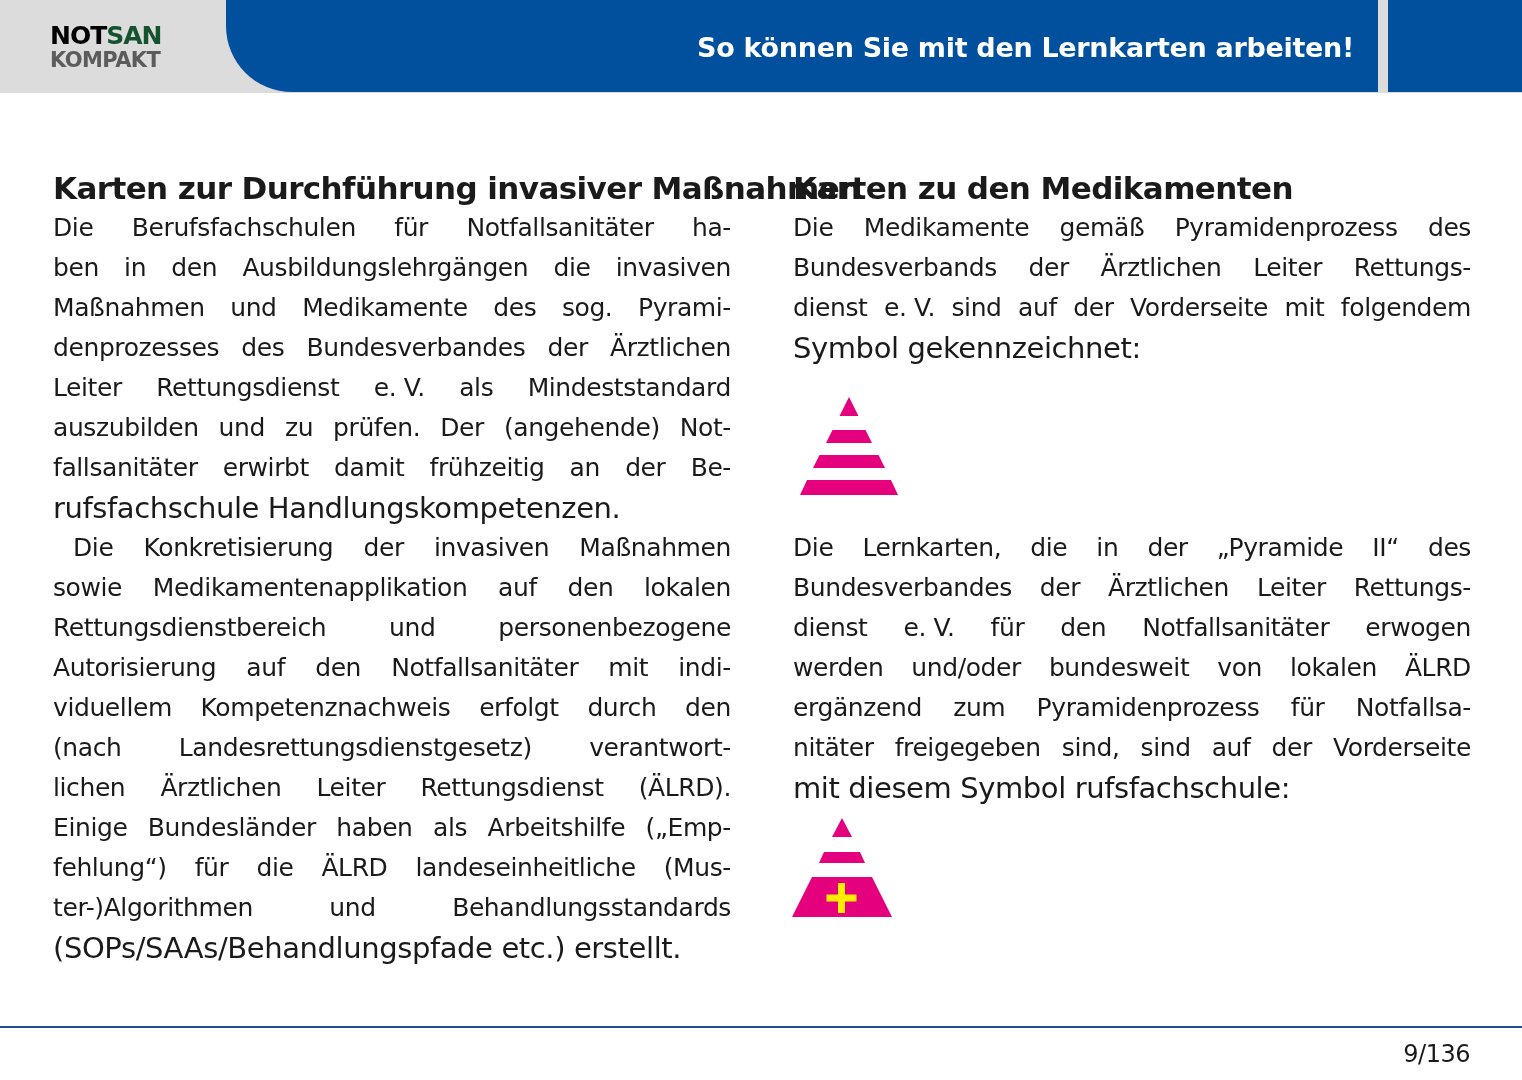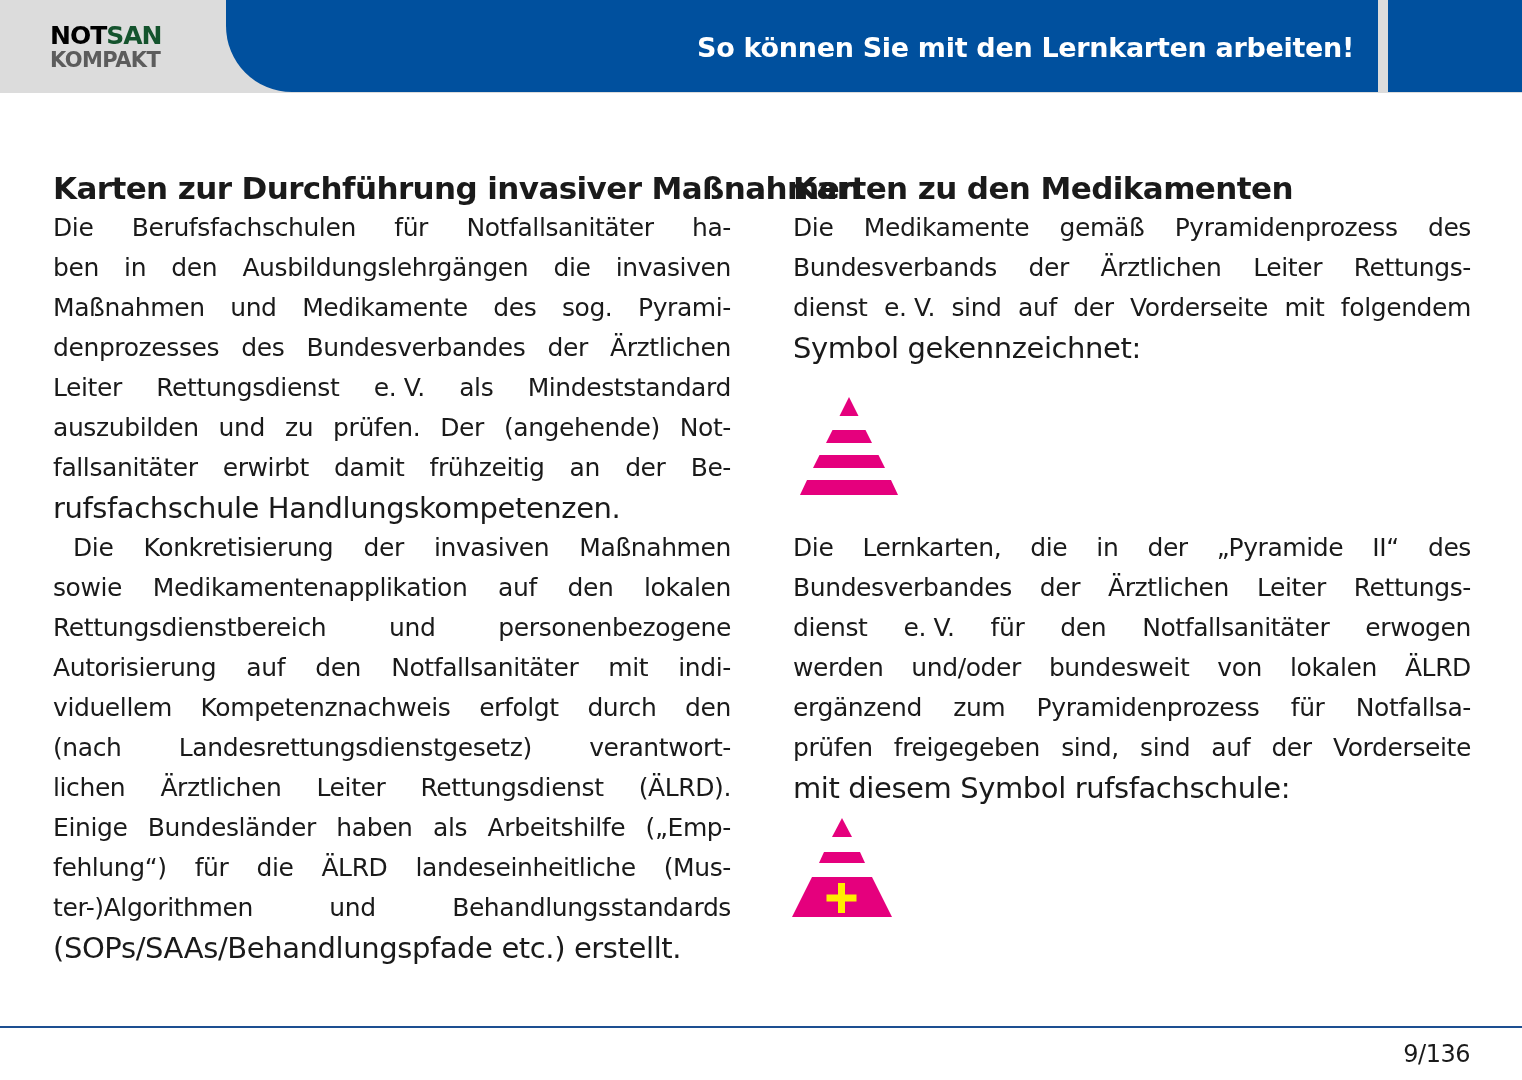--- a/index.html
+++ b/index.html
@@ -245,21 +245,21 @@
         <span>ÄLRD</span>
       </div>
       <div class="jline">
         <span>ergänzend</span>
         <span>zum</span>
         <span>Pyramidenprozess</span>
         <span>für</span>
         <span>Notfallsa-</span>
       </div>
       <div class="jline">
-        <span>prüfen</span>
+        <span>nitäter</span>
         <span>freigegeben</span>
         <span>sind,</span>
         <span>sind</span>
         <span>auf</span>
         <span>der</span>
         <span>Vorderseite</span>
       </div>
       <div class="lline">mit diesem Symbol rufsfachschule:</div>
     </div>
 </div>

